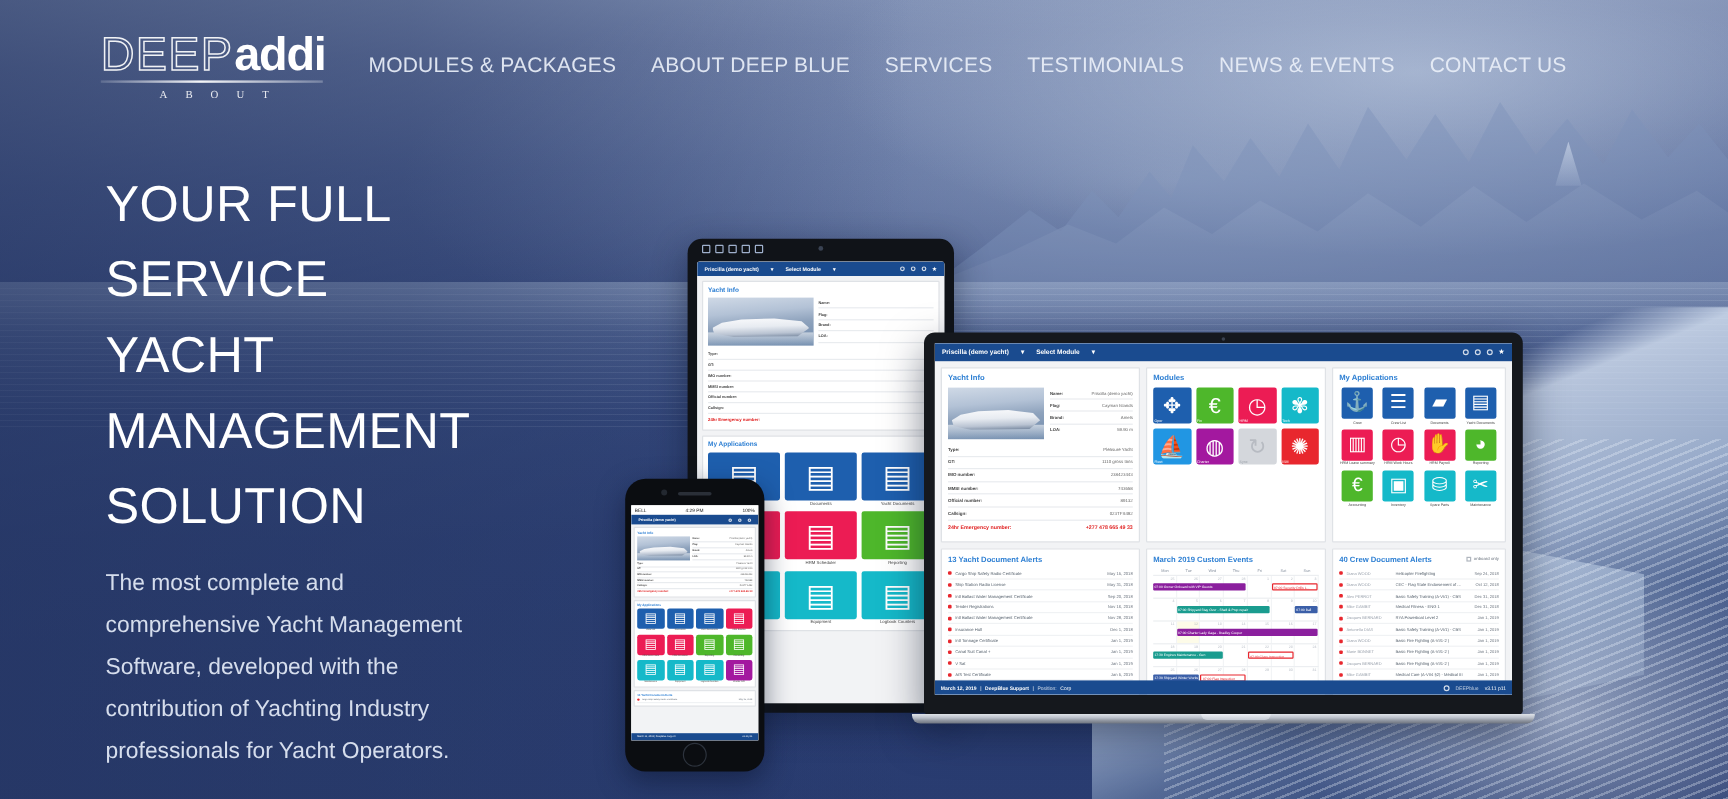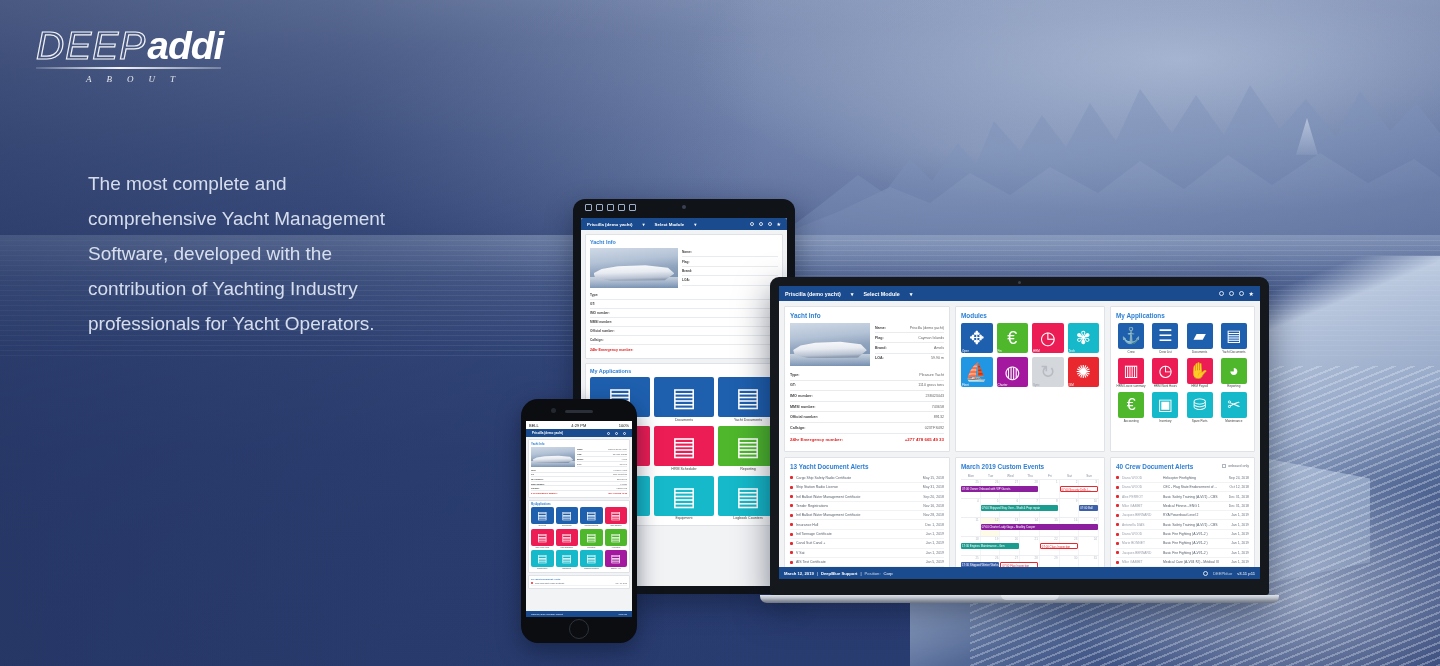--- a/index.html
+++ b/index.html
@@ -85,22 +85,22 @@
     position: absolute; left: 0; top: 0; width: 760px; height: 666px;
     background: linear-gradient(90deg, rgba(36,52,96,.62) 0%, rgba(38,55,99,.45) 45%, rgba(40,58,104,0) 100%);
   }
 
   
   #header {
     position: absolute; left: 0; top: 0; width: 1440px; height: 108px;
     display: flex; align-items: center;
   }
   #logo {
-    margin-left: 36px; width: 190px; position: relative; height: 58px;
-    text-decoration: none; display: block; font-style: italic;
+    margin-left: 84px; width: 190px; position: relative; height: 58px;
+    text-decoration: none; display: block;
   }
   #logo-top { display: flex; align-items: flex-end; height: 40px; }
   #logo-deep {
     font-size: 39px; font-weight: 400; letter-spacing: 1px; line-height: 38px;
     color: transparent;
     -webkit-text-stroke: 1.2px rgba(255,255,255,.92);
     font-family: "Liberation Sans", sans-serif;
   }
   #logo-blue {
     font-size: 39px; font-weight: bold; letter-spacing: -1px; line-height: 38px;
@@ -123,21 +123,21 @@
     font-family: "Liberation Sans", sans-serif;
   }
 
   
   #hero-copy { position: absolute; left: 88px; top: 138px; width: 420px; }
   #headline {
     color: #ffffff; font-size: 42px; font-weight: 400; line-height: 63px;
     letter-spacing: .3px; white-space: pre-line;
   }
   #subcopy {
-    margin-top: 28px; color: rgba(222,230,243,.95);
+    margin-top: 16px; color: rgba(222,230,243,.95);
     font-size: 19px; line-height: 35px; font-weight: 400;
     max-width: 330px;
   }
 
   
   #devices { position: absolute; left: 0; top: 0; width: 1440px; height: 666px; }
 
   
   #tablet {
     position: absolute; left: 573px; top: 199px; width: 222px; height: 395px;
@@ -293,23 +293,35 @@
 
 <div id="header">
   <a id="logo" href="#">
     <div id="logo-top">
       <span id="logo-deep">DEEP</span>
         <span id="logo-blue">addi</span>
     </div>
     <div id="logo-rule"></div>
     <div id="logo-soft">ABOUT</div>
   </a>
+  <nav id="nav">
+    <a class="nav-item" href="#">MODULES &amp; PACKAGES</a>
+    <a class="nav-item" href="#">ABOUT DEEP BLUE</a>
+    <a class="nav-item" href="#">SERVICES</a>
+    <a class="nav-item" href="#">TESTIMONIALS</a>
+    <a class="nav-item" href="#">NEWS &amp; EVENTS</a>
+    <a class="nav-item" href="#">CONTACT US</a>
+  </nav>
 </div>
 
 <div id="hero-copy">
+  <h1 id="headline">YOUR FULL SERVICE
+YACHT
+MANAGEMENT
+SOLUTION</h1>
   <p id="subcopy">The most complete and comprehensive Yacht Management Software, developed with the contribution of Yachting Industry professionals for Yacht Operators.</p>
 </div>
 
 <div id="devices">
 
   <div id="tablet">
     <div id="tablet-cam"></div>
     <div id="tablet-bar">
       <span class="tbar-ico"></span>
       <span class="tbar-ico"></span>

